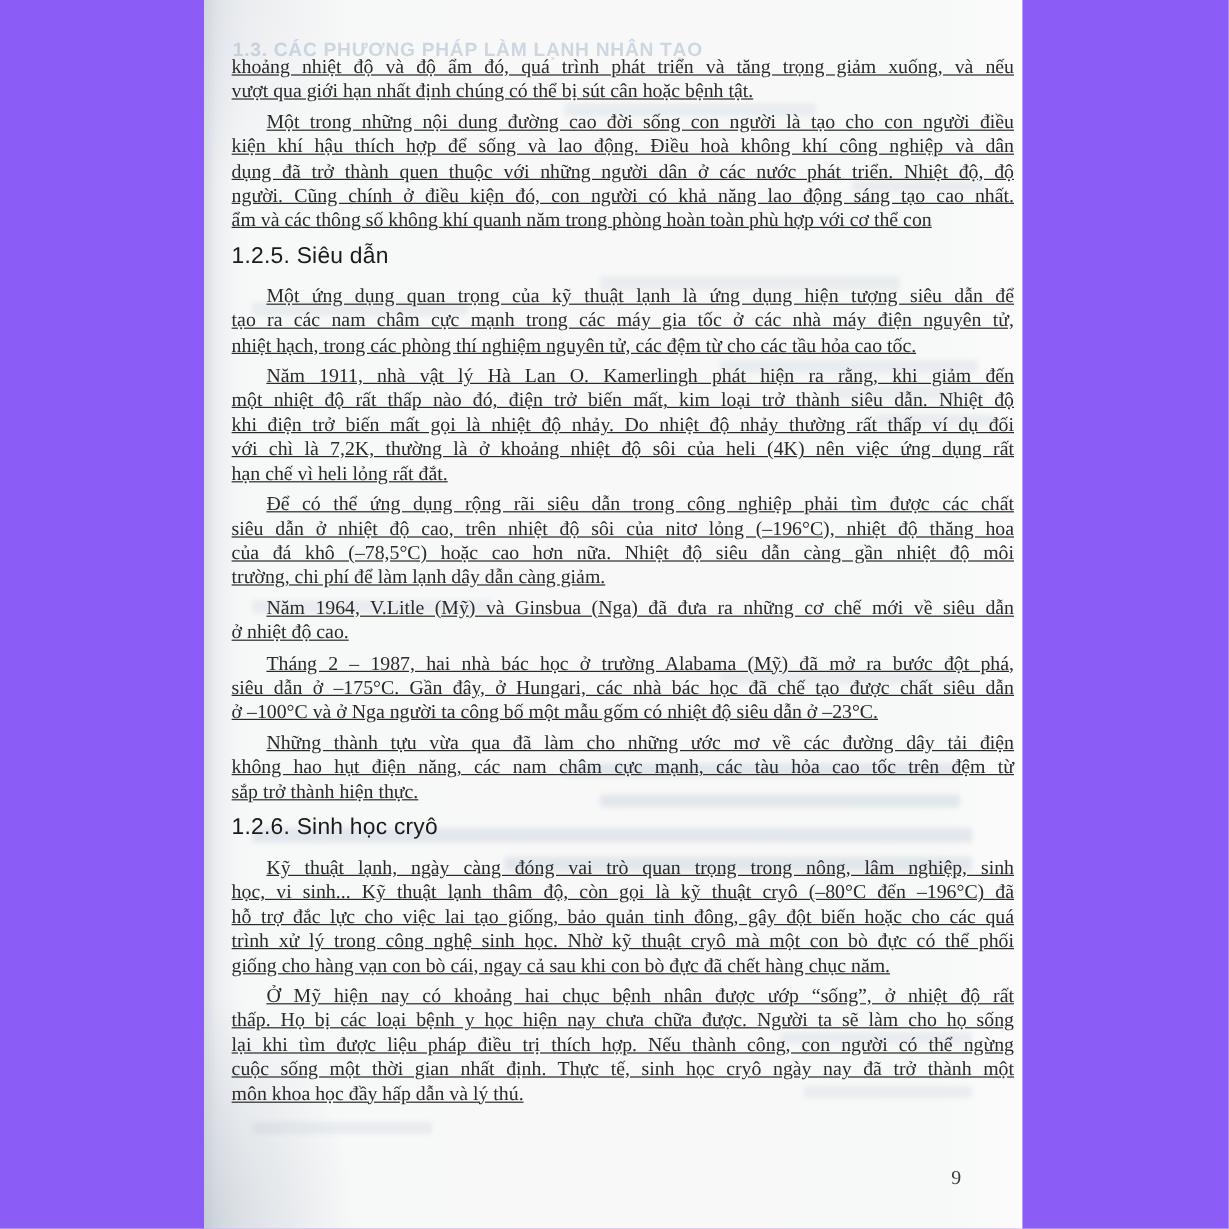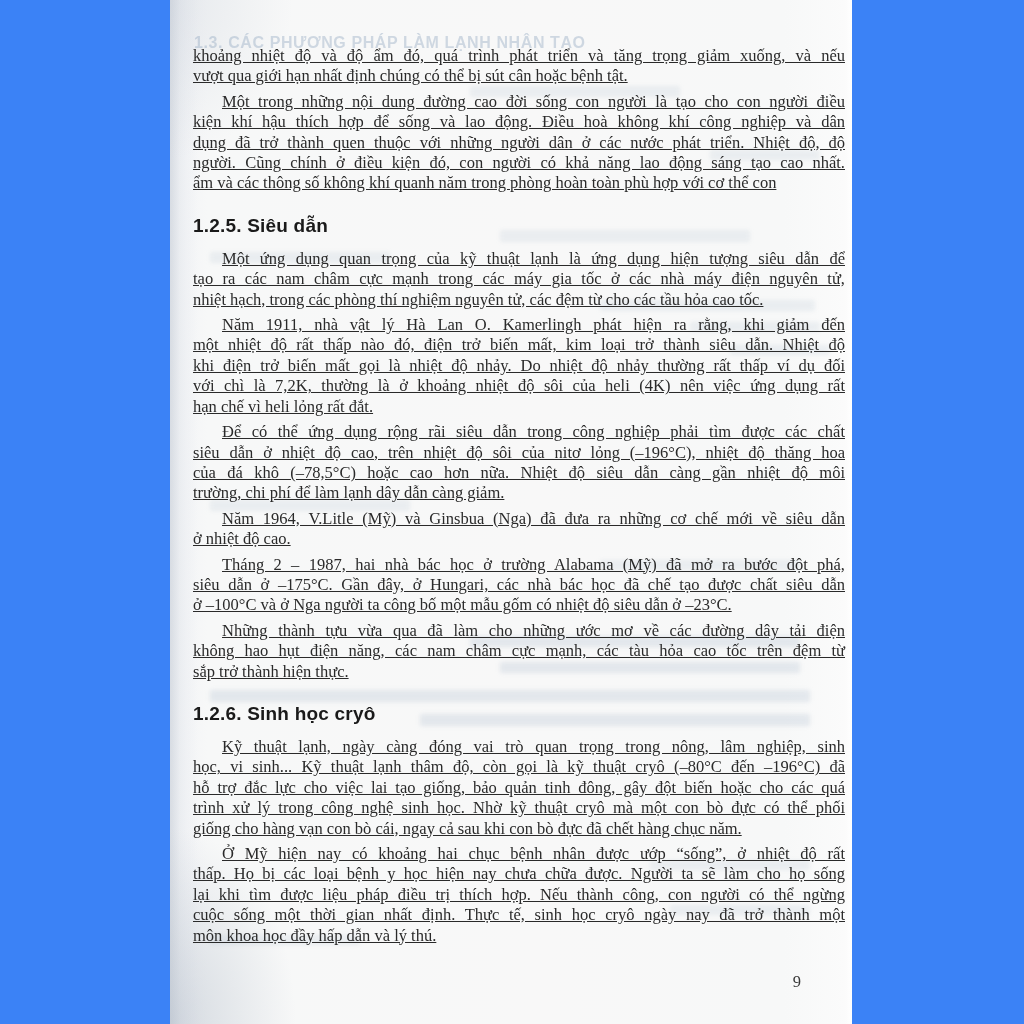--- a/index.html
+++ b/index.html
@@ -5,21 +5,21 @@
   html, body { margin: 0; padding: 0; }
   body {
     width: 1024px; height: 1024px;
     background: #ffffff;
     overflow: hidden;
     position: relative;
     font-family: "Liberation Serif", "DejaVu Serif", serif;
   }
   .photo {
     position: absolute; inset: 0;
-    background: #3b82f6;
+    background: #8b5cf6;
   }
   
   .page {
     position: absolute;
     left: 170px; top: 0;
     width: 682px; height: 1024px;
     background: linear-gradient(90deg,
       #edeff2 0px, #f4f5f7 16px, #f7f8f8 38px,
       #f8f8f8 55%, #f7f8f8 90%, #fbfbfb 99%, #ffffff 100%);
   }
@@ -64,26 +64,26 @@
   .paragraph { margin: 0 0 5px 0; }
   .paragraph.indent .line:first-child { text-indent: 29px; }
   .line {
     text-align: justify;
     text-align-last: justify;
     text-decoration: underline;
   }
   .paragraph .line:last-child { text-align-last: left; }
   .heading {
     font-family: "Liberation Sans", "DejaVu Sans", sans-serif;
-    font-weight: bold;
+    font-weight: normal;
     font-size: 19px;
     line-height: 23px;
     color: #1a1a1a;
     letter-spacing: 0.2px;
-    margin: 20px 0 12px 0;
+    margin: 8px 0 12px 0;
   }
   .page-number {
     position: absolute;
     left: 23px; top: 972px;
     width: 652px;
     text-align: right;
     padding-right: 44px;
     box-sizing: border-box;
     font-size: 16.5px;
     color: #3a3a3a;

